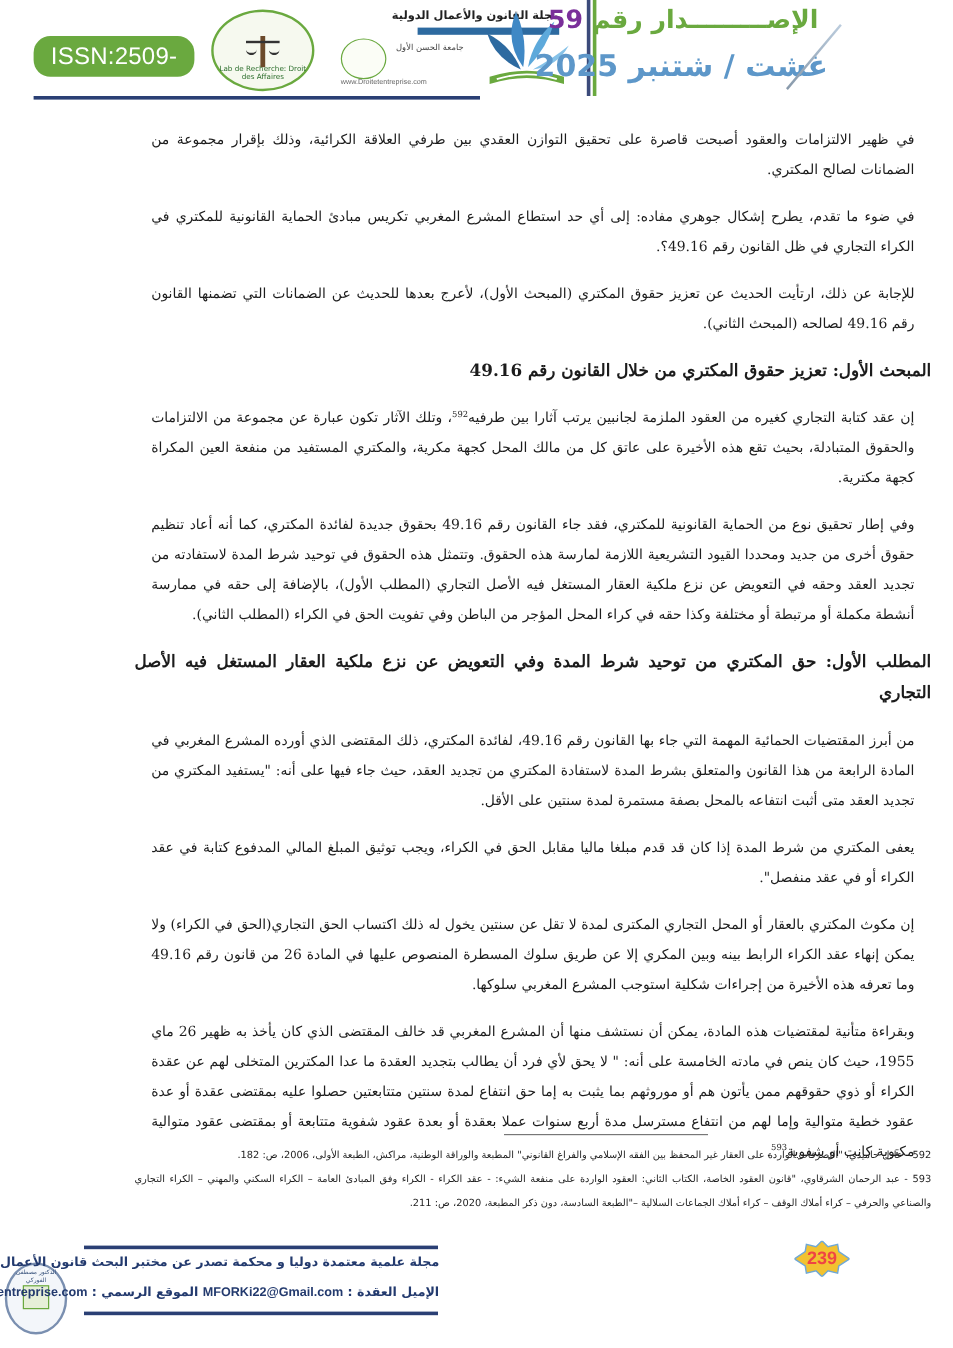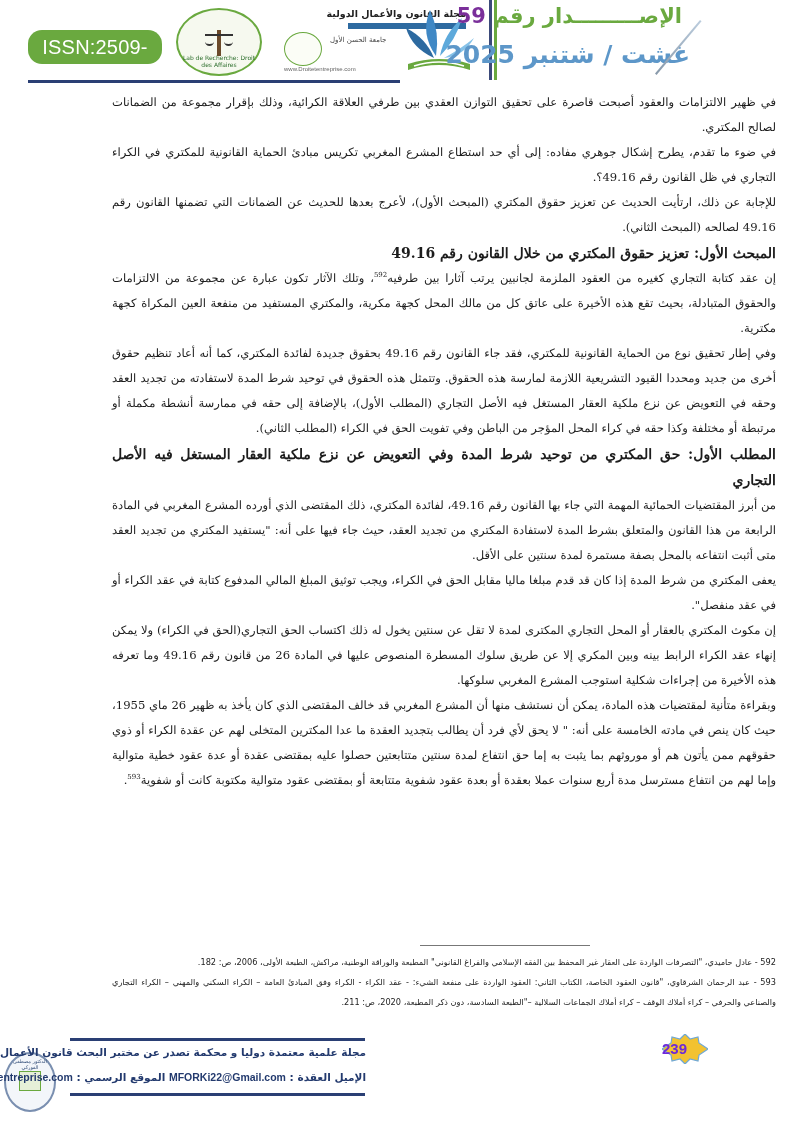--- a/index.html
+++ b/index.html
@@ -38,41 +38,41 @@
   .issue .num { color: #7a2f9a; }
   .issue-date { position: absolute; left: 510px; top: 40px; width: 180px; text-align: right; direction: rtl;
            font-size: 25px; font-weight: bold; color: #5d97c9; white-space: nowrap; }
   .diag-line { position: absolute; left: 700px; top: 20px; width: 2px; height: 70px; background: linear-gradient(#bcd, #89a);
                transform: rotate(40deg); transform-origin: top left; }
   .header-rule { position: absolute; left: 28px; top: 80px; width: 372px; height: 3px; background: #2a3f74; }
 
   
   .content { position: absolute; left: 112px; top: 90px; width: 664px; direction: rtl; text-align: justify;
              font-family: "DejaVu Serif", serif; font-size: 11.6px; line-height: 25px; color: #1c1c1c; }
-  .content p { margin: 0; }
+  .content p { margin: 14px; }
   .content .indent { text-indent: 8px; }
   .content h3 { margin: 0; font-size: 14px; font-weight: bold; line-height: 26px; }
   sup { font-size: 7px; line-height: 0; vertical-align: super; }
 
   .fn-rule { position: absolute; left: 420px; top: 945px; width: 170px; height: 1px; background: #777; }
   .footnotes { position: absolute; left: 112px; top: 952px; width: 664px; direction: rtl; text-align: justify;
                font-family: "DejaVu Sans", sans-serif; font-size: 8.2px; line-height: 20px; color: #222; }
   .footnotes p { margin: 0; }
 
   
   .foot-rule-top { position: absolute; left: 70px; top: 1038px; width: 295px; height: 3px; background: #2a3f74; }
   .foot-rule-bot { position: absolute; left: 70px; top: 1093px; width: 295px; height: 3px; background: #2a3f74; }
   .foot-line1 { position: absolute; left: 70px; top: 1046px; width: 296px; direction: rtl; text-align: right;
                 font-size: 10.5px; font-weight: bold; color: #233a6e; white-space: nowrap; }
   .foot-line2 { position: absolute; left: 70px; top: 1071px; width: 296px; direction: rtl; text-align: right;
                 font-size: 10.5px; font-weight: bold; color: #233a6e; white-space: nowrap; }
   .foot-line2 .ltr { direction: ltr; unicode-bidi: embed; font-family: "Liberation Sans", sans-serif; }
   .page-badge { position: absolute; left: 662px; top: 1034px; width: 46px; height: 30px; }
-  .page-badge span { position: absolute; left: 0; top: 0; width: 46px; height: 30px; line-height: 30px;
-                     font-family: "Liberation Sans", sans-serif; font-weight: bold; font-size: 15px; color: #6d28d9; }
+  .page-badge span { position: absolute; left: 0; top: 0; width: 46px; height: 30px; text-align: center; line-height: 30px;
+                     font-family: "Liberation Sans", sans-serif; font-weight: bold; font-size: 15px; color: #ef4444; }
   .seal { position: absolute; left: 4px; top: 1052px; width: 48px; height: 56px; border-radius: 50%;
           border: 2px solid #7a8fb0; background: #f3f6fa; }
   .seal-inner { position: absolute; left: 13px; top: 17px; width: 20px; height: 18px; border: 1px solid #6aa93f; background: #e6efd8; }
   .seal-text { position: absolute; left: 0; right: 0; top: 4px; text-align: center; font-size: 5px; color: #35507a; }
 </style>
 </head>
 <body>
 
 <div class="header">
   <div class="issn">ISSN:2509-0291</div>

